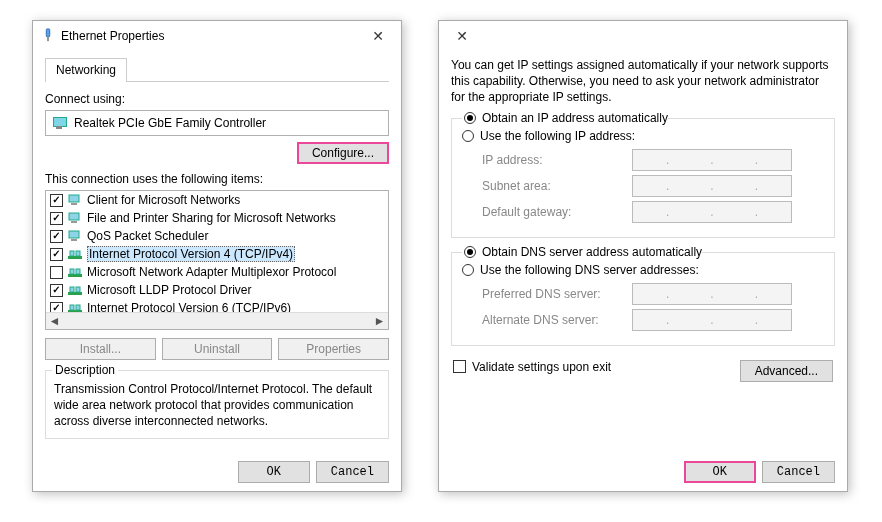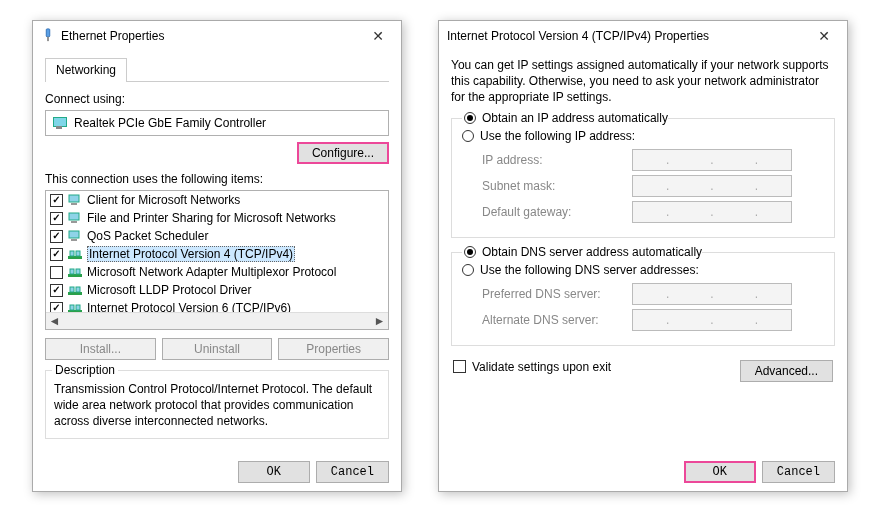--- a/index.html
+++ b/index.html
@@ -322,23 +322,20 @@
   </div>
 
   <div class="footer">
     <button class="btn">OK</button>
     <button class="btn">Cancel</button>
   </div>
 </div>
 
 <div class="win win-right">
   <div class="titlebar">
-    <div class="title">
-      <span>Internet Protocol Version 4 (TCP/IPv4) Properties</span>
-    </div>
     <div class="close-x">✕</div>
   </div>
 
   <div class="body">
 
     <div class="info-text">You can get IP settings assigned automatically if your network supports this capability. Otherwise, you need to ask your network administrator for the appropriate IP settings.</div>
 
     <div class="field-group">
       <div class="radio-line" style="margin-top:-20px;background:#fff;padding-left:2px;width:max-content">
         <span class="radio checked"></span>
@@ -350,21 +347,21 @@
       </div>
       <div class="field-row">
         <span class="flabel">IP address:</span>
         <div class="ipbox">
             <span class="dot">.</span>
             <span class="dot">.</span>
             <span class="dot">.</span>
           </div>
       </div>
       <div class="field-row">
-        <span class="flabel">Subnet mask:</span>
+        <span class="flabel">Subnet area:</span>
         <div class="ipbox">
             <span class="dot">.</span>
             <span class="dot">.</span>
             <span class="dot">.</span>
           </div>
       </div>
       <div class="field-row">
         <span class="flabel">Default gateway:</span>
         <div class="ipbox">
             <span class="dot">.</span>

